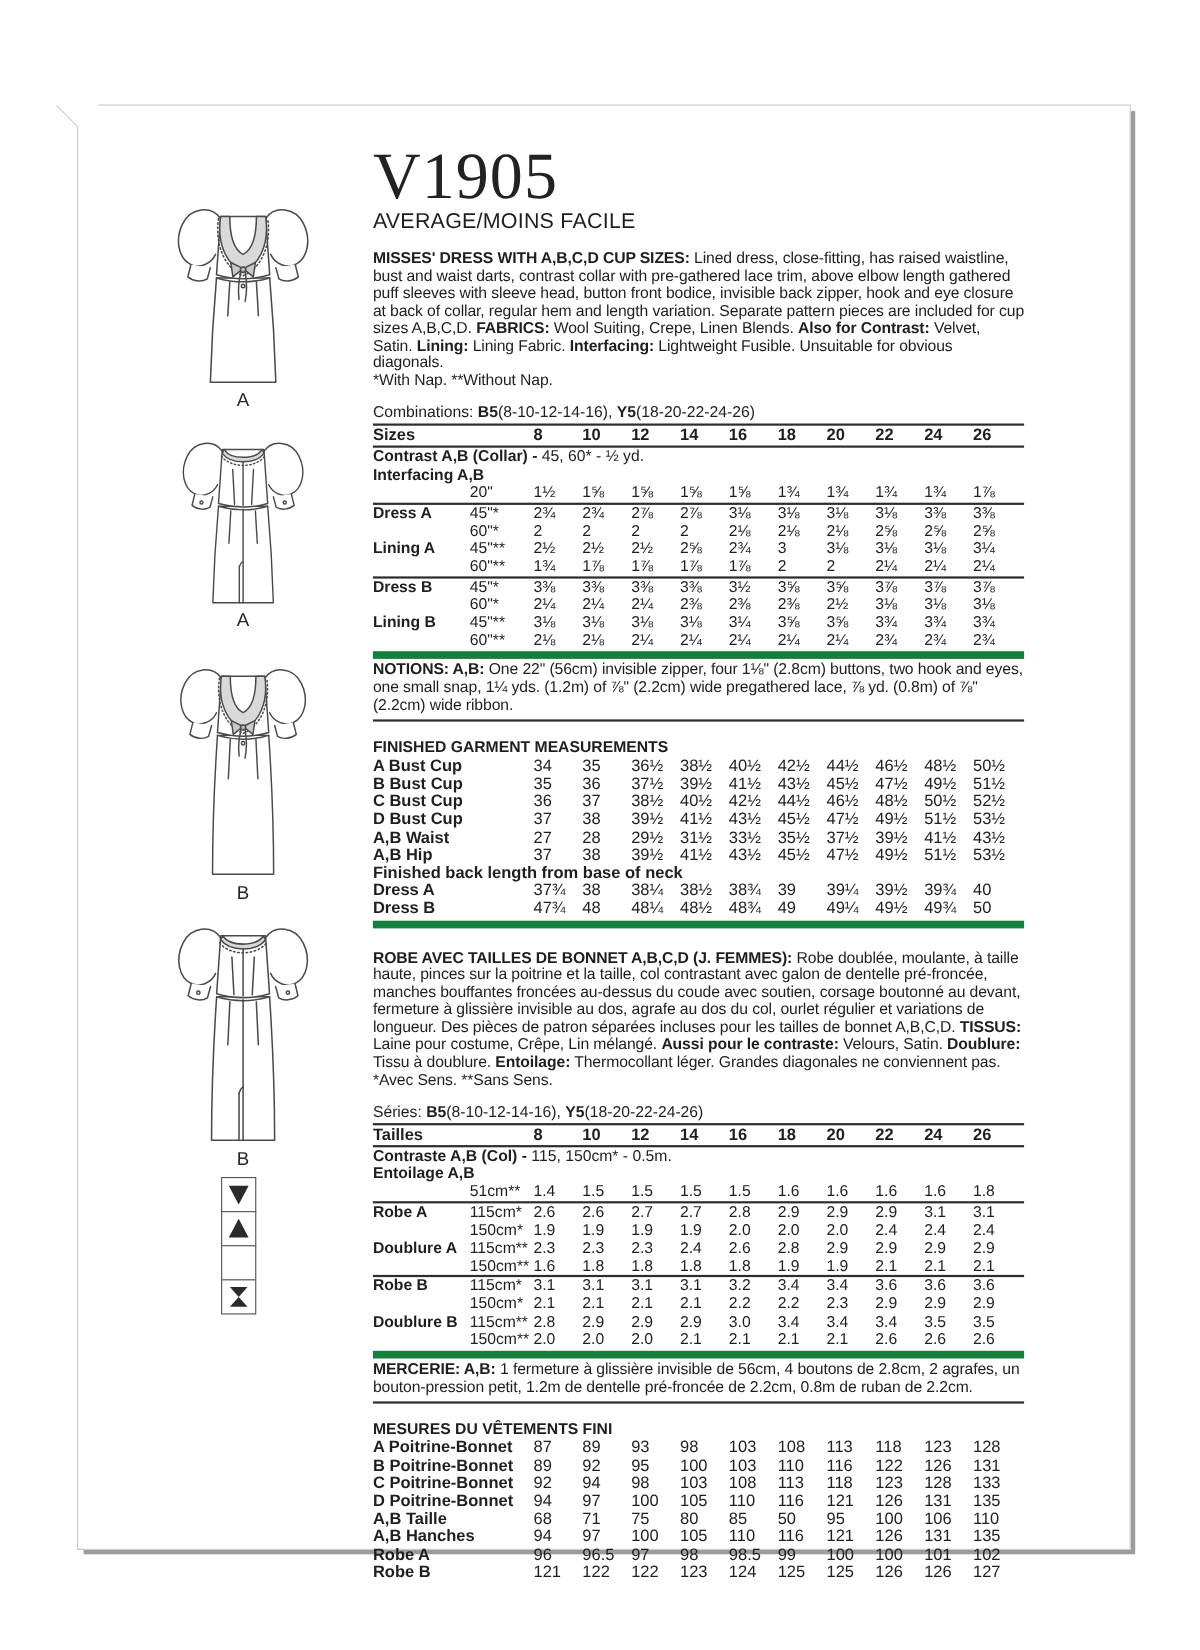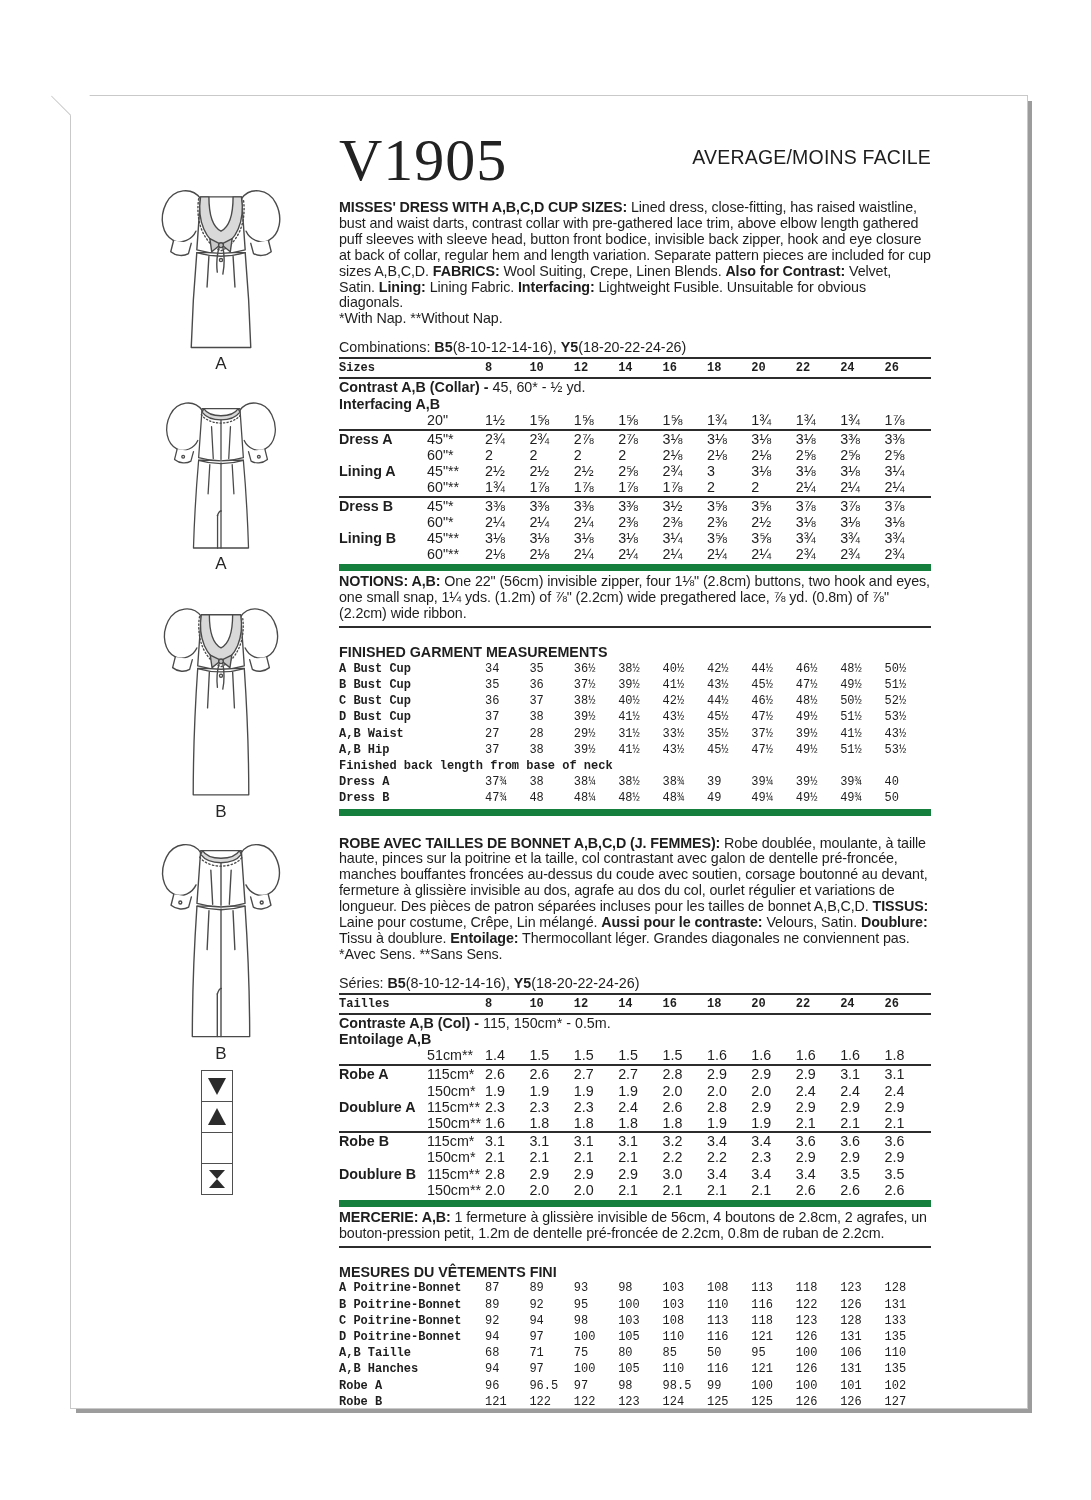--- a/index.html
+++ b/index.html
@@ -12,32 +12,32 @@
   
   .figs{position:absolute;left:74px;top:36px;width:152px;}
   .fig{position:absolute;left:0;width:152px;text-align:center;margin:0;}
   .fig svg{display:block;margin:0 auto;}
   .fig-label{font-size:17px;line-height:18px;margin-top:1px;color:#262626;}
   .syms{position:absolute;left:130px;top:975px;width:32px;}
   .sym{width:30px;height:30px;border:1px solid #4f4f4f;margin-top:-1px;background:#fff;
        display:flex;align-items:center;justify-content:center;}
   
   .main{position:absolute;left:268px;top:34px;width:592px;}
-  .hdr{display:flex;justify-content:space-between;align-items:center;}
+  .hdr{display:flex;justify-content:space-between;align-items:flex-start;flex-direction:column;}
   .pnum{font-family:"Liberation Serif","DejaVu Serif",serif;font-size:60px;font-weight:500;
         letter-spacing:1px;line-height:1;margin:0;color:#222;}
   .diff{font-size:19.5px;letter-spacing:.2px;padding-bottom:5px;white-space:nowrap;}
   .para{font-size:14.3px;line-height:15.9px;margin:0;letter-spacing:-.1px;}
   .desc{margin-top:10px;}
   .combos{margin-top:12px;font-size:14.3px;line-height:16px;}
   
   .t-row{display:grid;grid-template-columns:88px 58px repeat(10,44.4px);
          font-size:14.3px;line-height:16.2px;}
   .m-row{display:grid;grid-template-columns:146px repeat(10,44.4px);
-         font-size:12px;line-height:16.2px;font-family:Liberation Mono, monospace;}
+         font-size:15px;line-height:16.2px;}
   .c-label,.c-label2{font-weight:bold;white-space:nowrap;}
   .c-width{font-weight:normal;white-space:nowrap;}
   .c-vals{display:contents;}
   .c-vals span{white-space:nowrap;}
   .thead{border-top:2px solid #2c2c2c;border-bottom:2px solid #2c2c2c;padding:1px 0;margin-top:2px;}
   .thead .m-row span{font-weight:bold;}
   .sub-line{font-size:14.3px;line-height:16.1px;}
   .pre-rows{border-bottom:2px solid #2c2c2c;padding-bottom:1px;}
   .body-rows{border-bottom:7px solid #15803d;padding-bottom:2px;}
   .t-row.group-start{border-top:2px solid #2c2c2c;}

